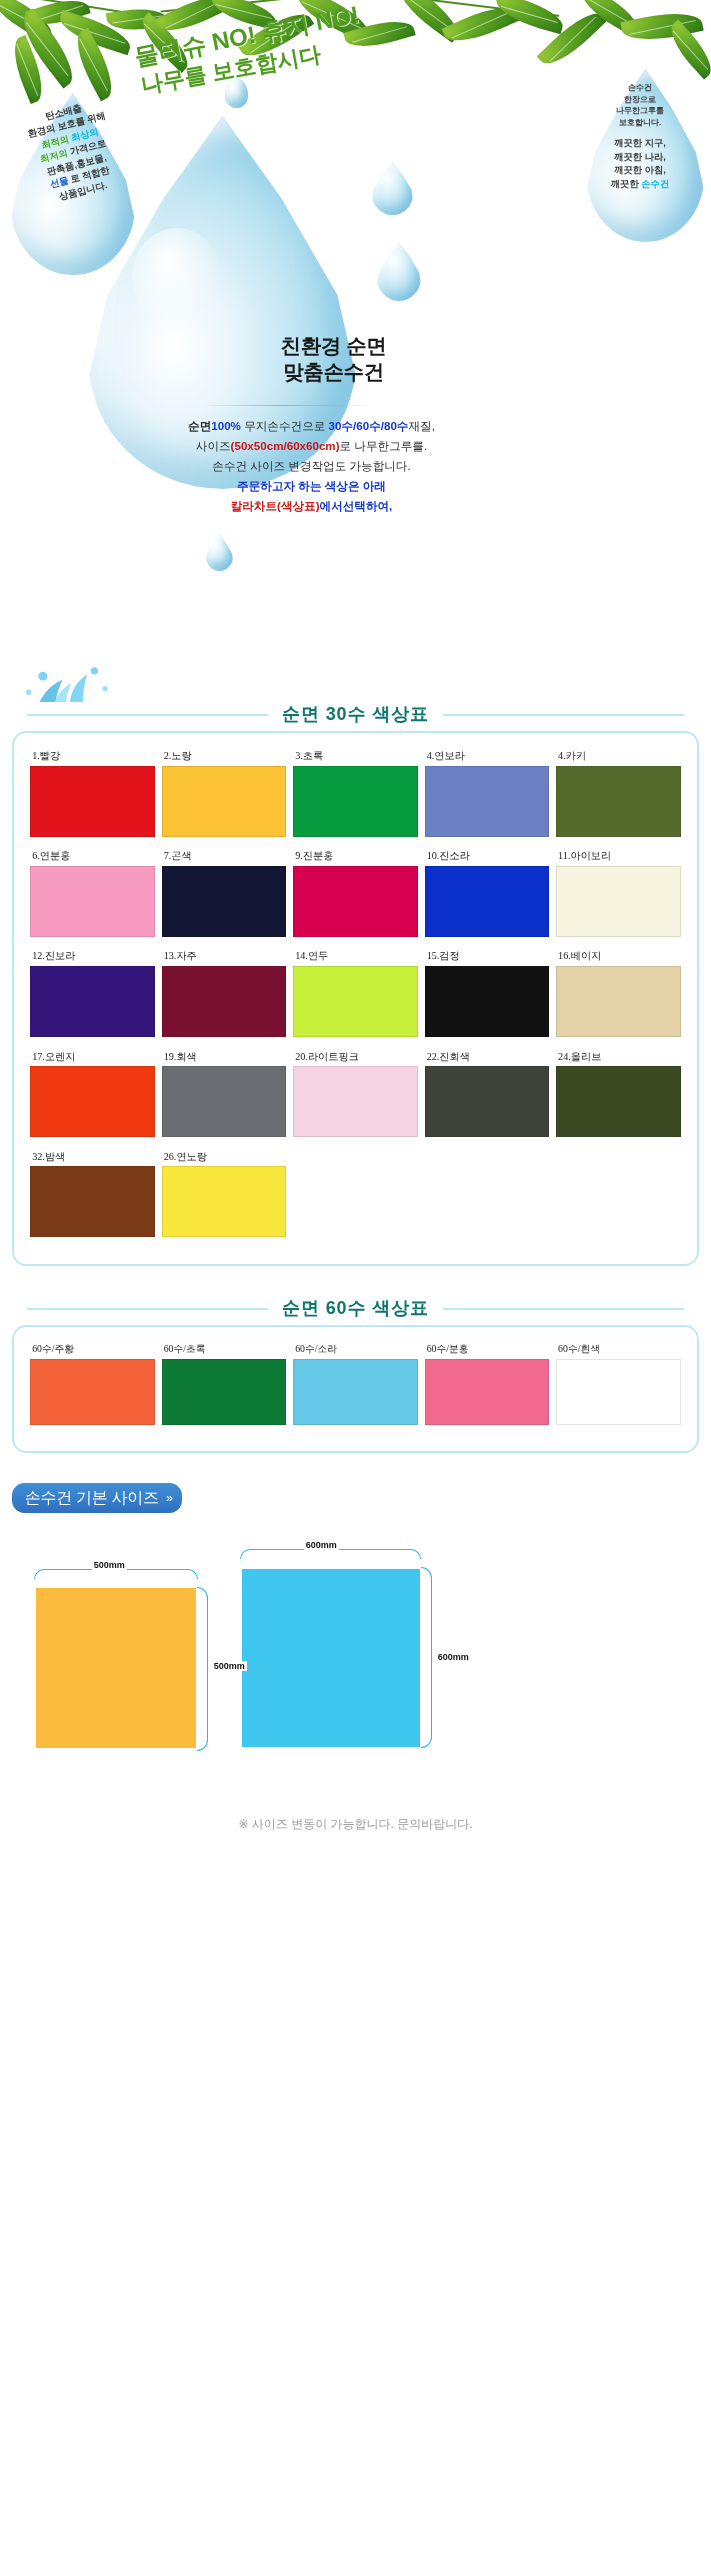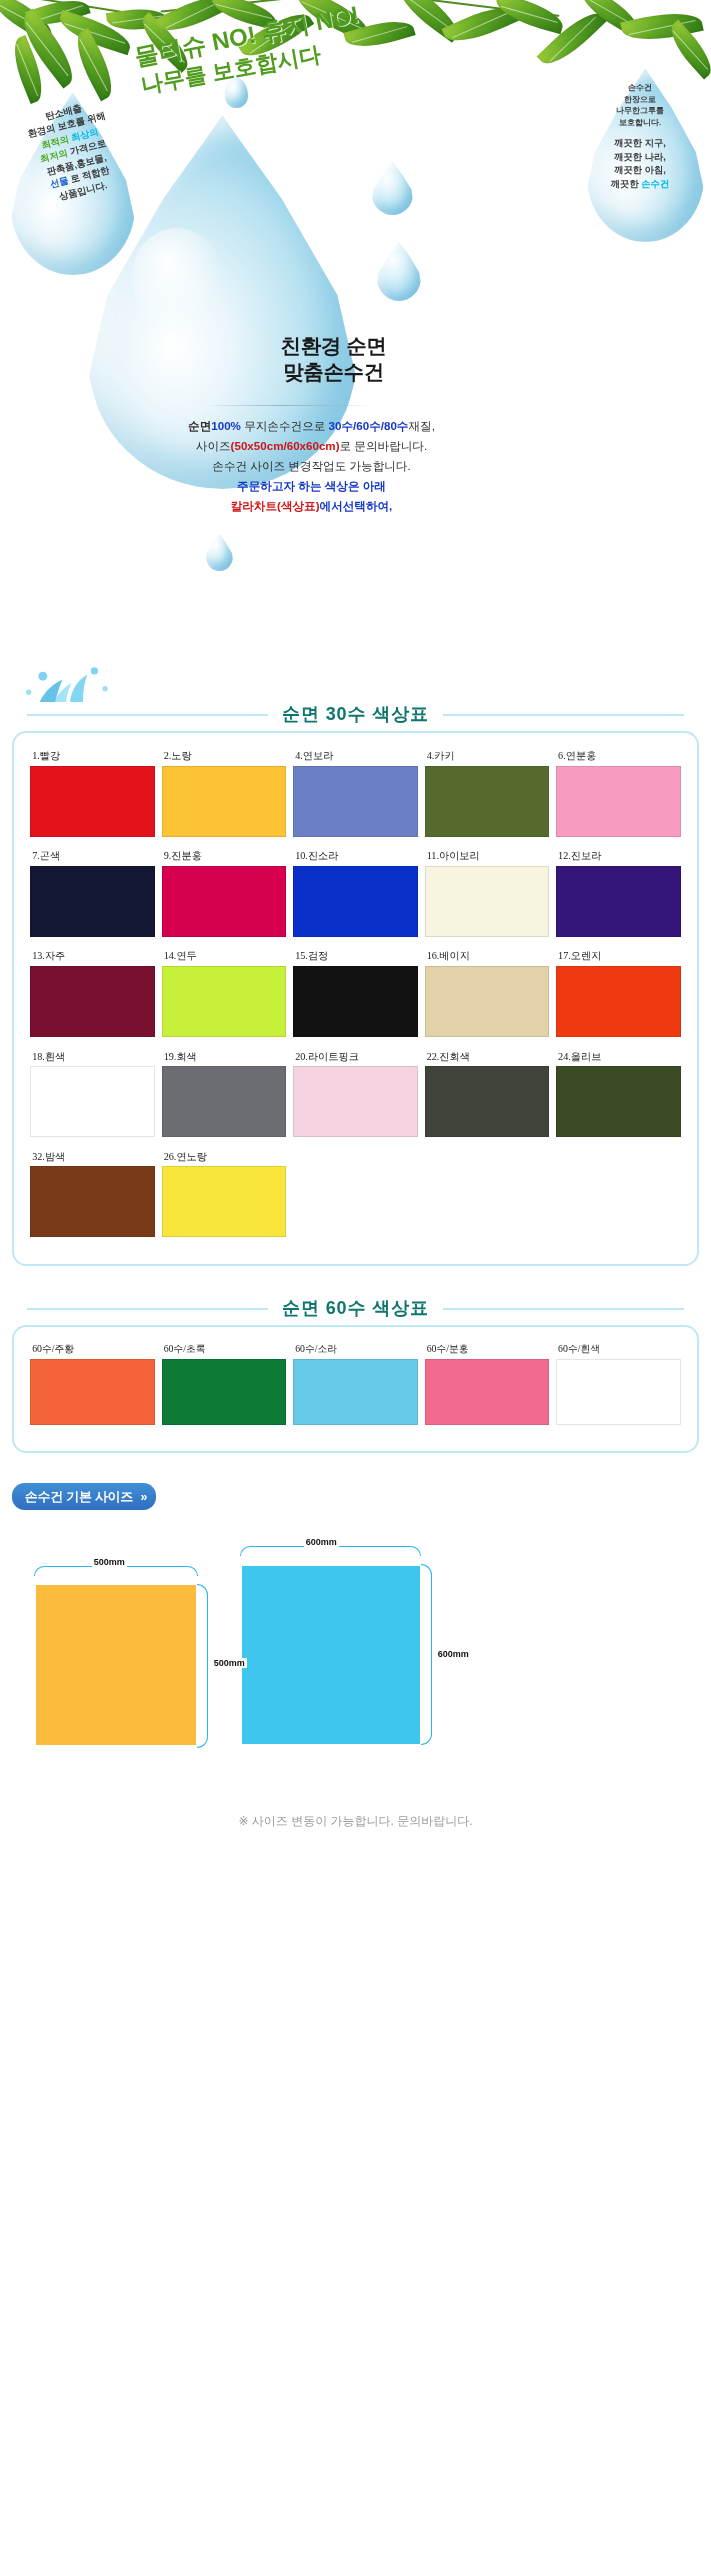--- a/index.html
+++ b/index.html
@@ -142,21 +142,21 @@
   .swatch60 { width:20%; padding:0 3.6px 12.4px; }
   .swatch60 .swatch-label { font-size:9.8px; }
   .swatch60 .swatch-box { height:66px; }
 
   
   .size-head {
     margin:0 0 12.4px 12.4px; display:inline-block; position:relative;
   }
   .size-pill {
     display:inline-block; background:linear-gradient(180deg,#3f8fd8,#2f6fbf);
-    color:#fff; font-weight:bold; font-size:13px; border-radius:12.4px;
+    color:#fff; font-weight:normal; font-size:16px; border-radius:12.4px;
     padding:4.4px 23px 4.4px 12.4px; position:relative; letter-spacing:-0.3px;
   }
   .size-pill::after{
     content:"\00bb"; position:absolute; right:9px; top:50%; transform:translateY(-50%);
     font-size:12.4px;
   }
   .size-area { position:relative; height:276px; margin:9px 0 0; }
 
   .towel {
     position:absolute; border:0;
@@ -266,21 +266,21 @@
       <div>친환경 순면</div>
       <div>맞춤손수건</div>
     </div>
     <div class="hero-rule"></div>
 
     <div class="hero-desc">
       <div>
         <span class="strong">순면</span><span class="strong" style="color:#1438c8">100%</span><span> 무지손수건으로 </span><span class="strong" style="color:#1438c8">30수/60수/80수</span><span>재질,</span>
       </div>
       <div>
-        <span>사이즈</span><span class="strong" style="color:#d01515">(50x50cm/60x60cm)</span><span>로 문의바랍니다.</span>
+        <span>사이즈</span><span class="strong" style="color:#d01515">(50x50cm/60x60cm)</span><span>로 나무한그루를.</span>
       </div>
       <div>손수건 사이즈 변경작업도 가능합니다.</div>
       <div class="order">주문하고자 하는 색상은 아래</div>
       <div>
         <span class="order-em">칼라차트(색상표)</span><span class="order">에서선택하여,</span>
       </div>
     </div>
 
     <svg class="splash" viewBox="0 0 120 72">
       <ellipse cx="60" cy="62" rx="52" ry="9" fill="#6ec9ea" opacity=".55"></ellipse>
@@ -304,20 +304,24 @@
     <div class="swatch-grid" id="grid30">
         <div class="swatch">
           <div class="swatch-label">1.빨강</div>
           <div class="swatch-box" style="background: rgb(226, 19, 26);"></div>
         </div>
         <div class="swatch">
           <div class="swatch-label">2.노랑</div>
           <div class="swatch-box" style="background: rgb(252, 194, 53);"></div>
         </div>
         <div class="swatch">
+          <div class="swatch-label">3.초록</div>
+          <div class="swatch-box" style="background: rgb(6, 155, 62);"></div>
+        </div>
+        <div class="swatch">
           <div class="swatch-label">4.연보라</div>
           <div class="swatch-box" style="background: rgb(107, 128, 196);"></div>
         </div>
         <div class="swatch">
           <div class="swatch-label">4.카키</div>
           <div class="swatch-box" style="background: rgb(85, 107, 46);"></div>
         </div>
         <div class="swatch">
           <div class="swatch-label">6.연분홍</div>
           <div class="swatch-box" style="background: rgb(247, 155, 192);"></div>
@@ -354,24 +358,20 @@
           <div class="swatch-label">15.검정</div>
           <div class="swatch-box" style="background: rgb(18, 18, 18);"></div>
         </div>
         <div class="swatch">
           <div class="swatch-label">16.베이지</div>
           <div class="swatch-box" style="background: rgb(227, 210, 168);"></div>
         </div>
         <div class="swatch">
           <div class="swatch-label">17.오렌지</div>
           <div class="swatch-box" style="background: rgb(239, 58, 17);"></div>
-        </div>
-        <div class="swatch">
-          <div class="swatch-label">18.흰색</div>
-          <div class="swatch-box" style="background: rgb(255, 255, 255);"></div>
         </div>
         <div class="swatch">
           <div class="swatch-label">19.회색</div>
           <div class="swatch-box" style="background: rgb(106, 110, 115);"></div>
         </div>
         <div class="swatch">
           <div class="swatch-label">20.라이트핑크</div>
           <div class="swatch-box" style="background: rgb(246, 211, 227);"></div>
         </div>
         <div class="swatch">

